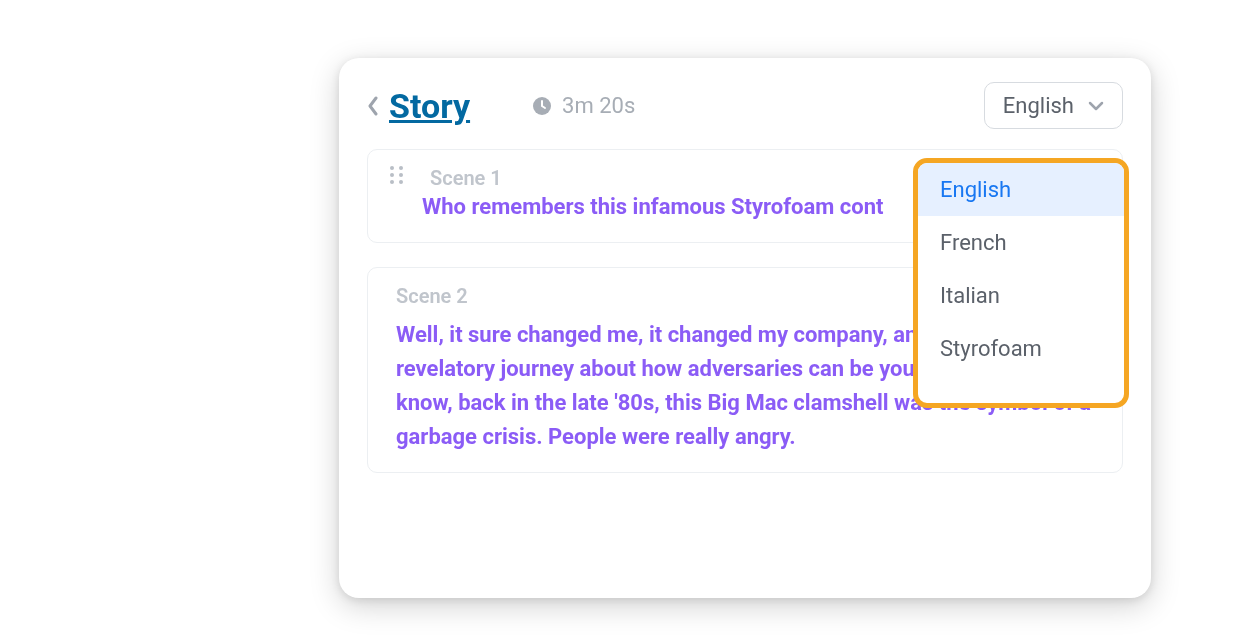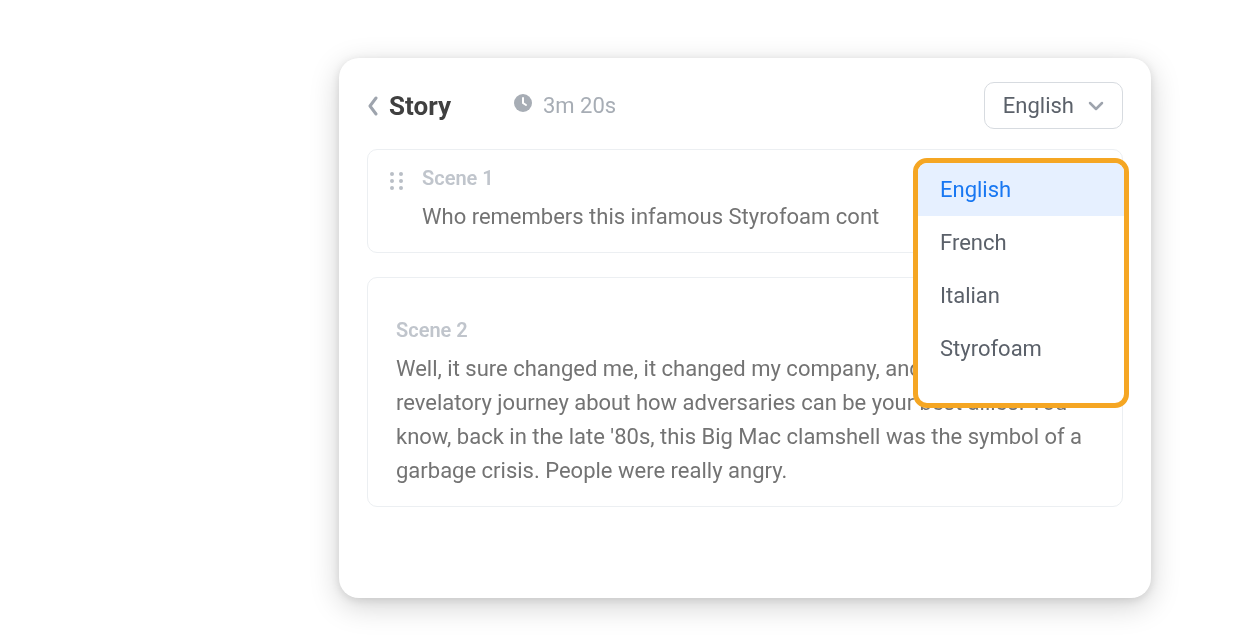--- a/index.html
+++ b/index.html
@@ -41,27 +41,28 @@
       display: flex;
       align-items: center;
       gap: 10px;
       cursor: pointer;
     }
     .chevron-left {
       width: 12px;
       height: 20px;
     }
     .page-title {
-      font-size: 26px;
+      font-size: 34px;
       font-weight: 700;
-      color: #404040;
+      color: #0369a1;
+      text-decoration: underline;
     }
     .duration-wrap {
       display: flex;
-      align-items: flex-start;
+      align-items: center;
       gap: 10px;
       margin-left: 48px;
     }
     .clock-icon {
       width: 20px;
       height: 20px;
     }
     .duration-text {
       font-size: 22px;
       color: #a7adb5;
@@ -88,23 +89,22 @@
     .scene-card {
       border: 1px solid #eceff2;
       border-radius: 10px;
       padding: 16px 22px 18px 22px;
       margin-bottom: 24px;
       position: relative;
       background: #ffffff;
     }
     .scene-header {
       display: flex;
-      align-items: flex-end;
-      gap: 14px;
-      margin-bottom: 10px;
+      align-items: flex-start;
+      gap: 22px;
     }
     .drag-handle {
       width: 18px;
       height: 18px;
       display: grid;
       grid-template-columns: repeat(2, 4px);
       grid-template-rows: repeat(3, 4px);
       gap: 3px 5px;
       cursor: grab;
     }
@@ -115,29 +115,29 @@
       border-radius: 50%;
     }
     .scene-label {
       font-size: 20px;
       font-weight: 600;
       color: #c0c5cc;
     }
     .scene-body {
       font-size: 22px;
       line-height: 1.55;
-      color: #737373;
+      color: #8b5cf6;
       padding-left: 32px;
+      font-weight: bold;
     }
     .scene-body-nopad {
       padding-left: 0;
     }
     .scene-label-nopad {
       padding-left: 0;
-      margin-top: 24px;
     }
     .dropdown {
       position: absolute;
       right: 22px;
       top: 100px;
       width: 216px;
       height: 250px;
       background: #ffffff;
       border: 5px solid #f5a623;
       border-radius: 14px;

